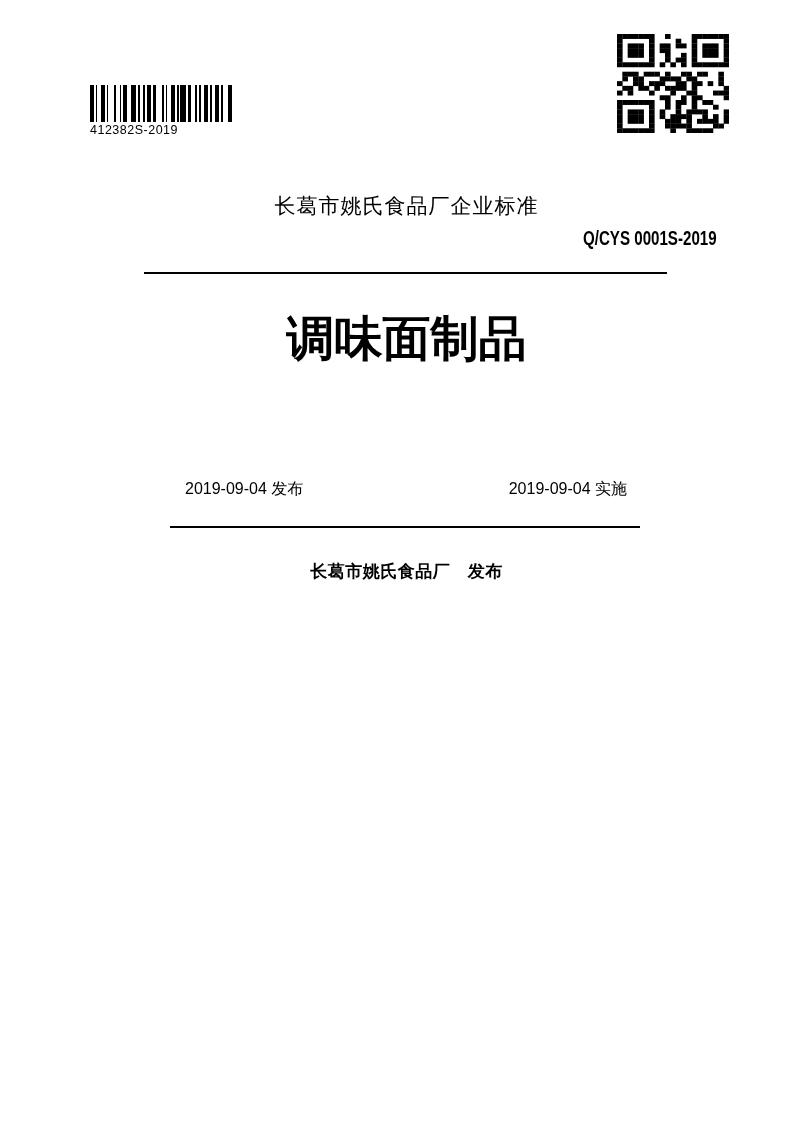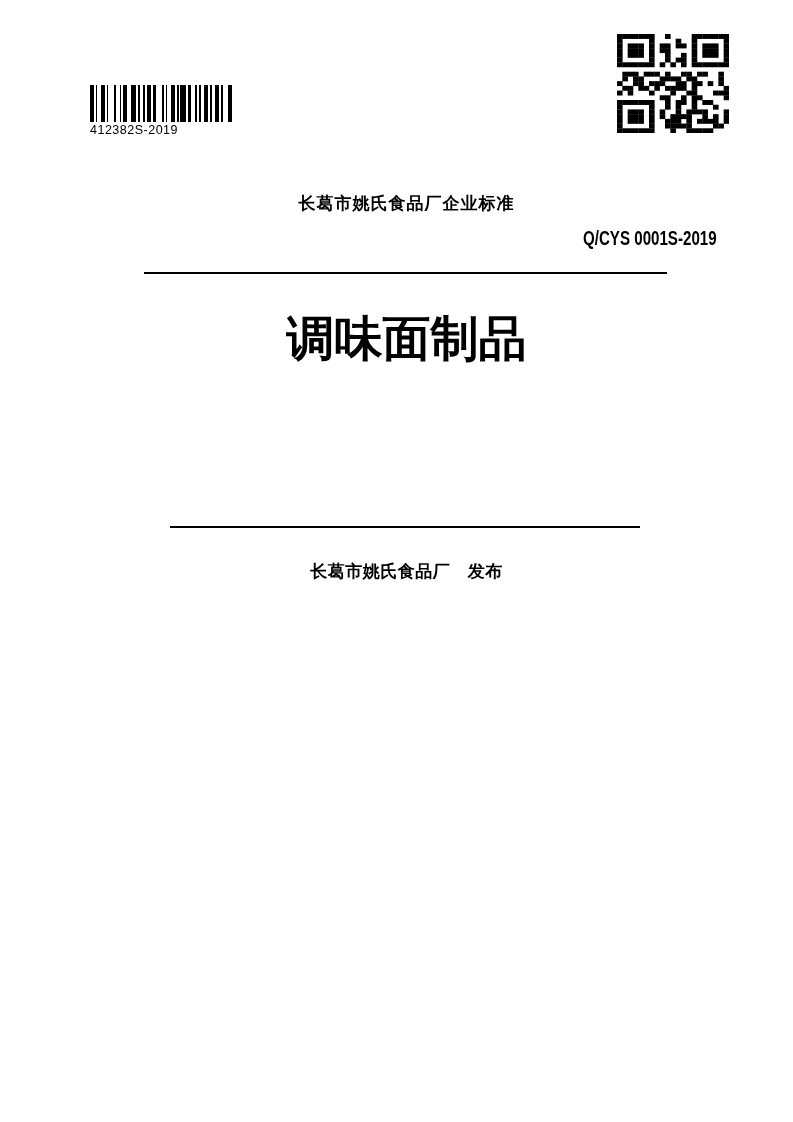--- a/index.html
+++ b/index.html
@@ -49,22 +49,22 @@
   .qrcode svg { width: 100%; height: 100%; display: block; }
   .qrcode rect { fill: #000000; }
 
   
   .org-title {
     position: absolute;
     top: 192px;
     left: 20px;
     width: 773px;
     text-align: center;
-    font-size: 17px;
-    font-weight: 700;
+    font-size: 21px;
+    font-weight: 400;
     letter-spacing: 1px;
     white-space: nowrap;
   }
   .std-number {
     position: absolute;
     top: 226px;
     right: 76px;
     font-size: 21px;
     font-weight: 700;
     white-space: nowrap;
@@ -407,18 +407,22 @@
   </div>
 
   <div class="org-title">长葛市姚氏食品厂企业标准</div>
 
   <div class="std-number">Q/CYS 0001S-2019</div>
 
   <div class="rule rule-top"></div>
 
   <div class="doc-title">调味面制品</div>
 
+  <div class="dates-row">
+    <span>2019-09-04 发布</span>
+    <span>2019-09-04 实施</span>
+  </div>
 
   <div class="rule rule-bottom"></div>
 
   <div class="publisher">长葛市姚氏食品厂　发布</div>
 
 </div>
 
 </body></html>

